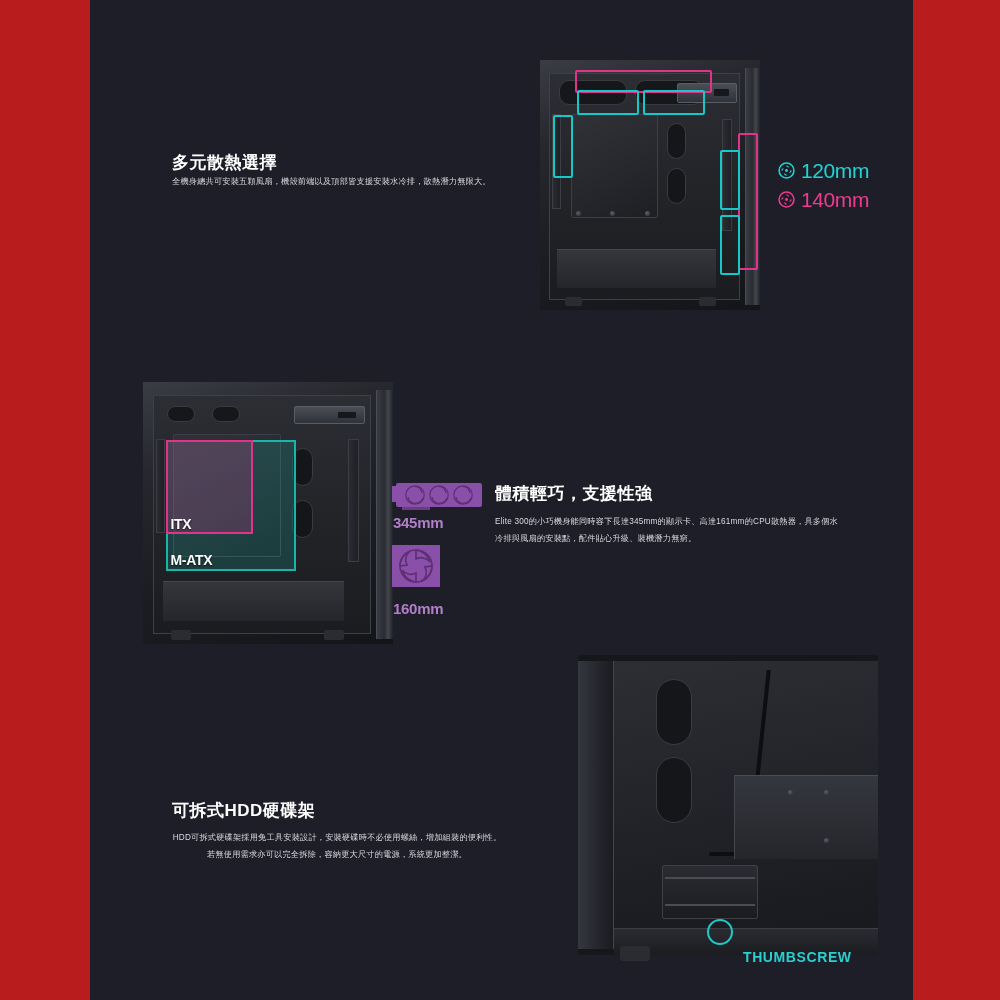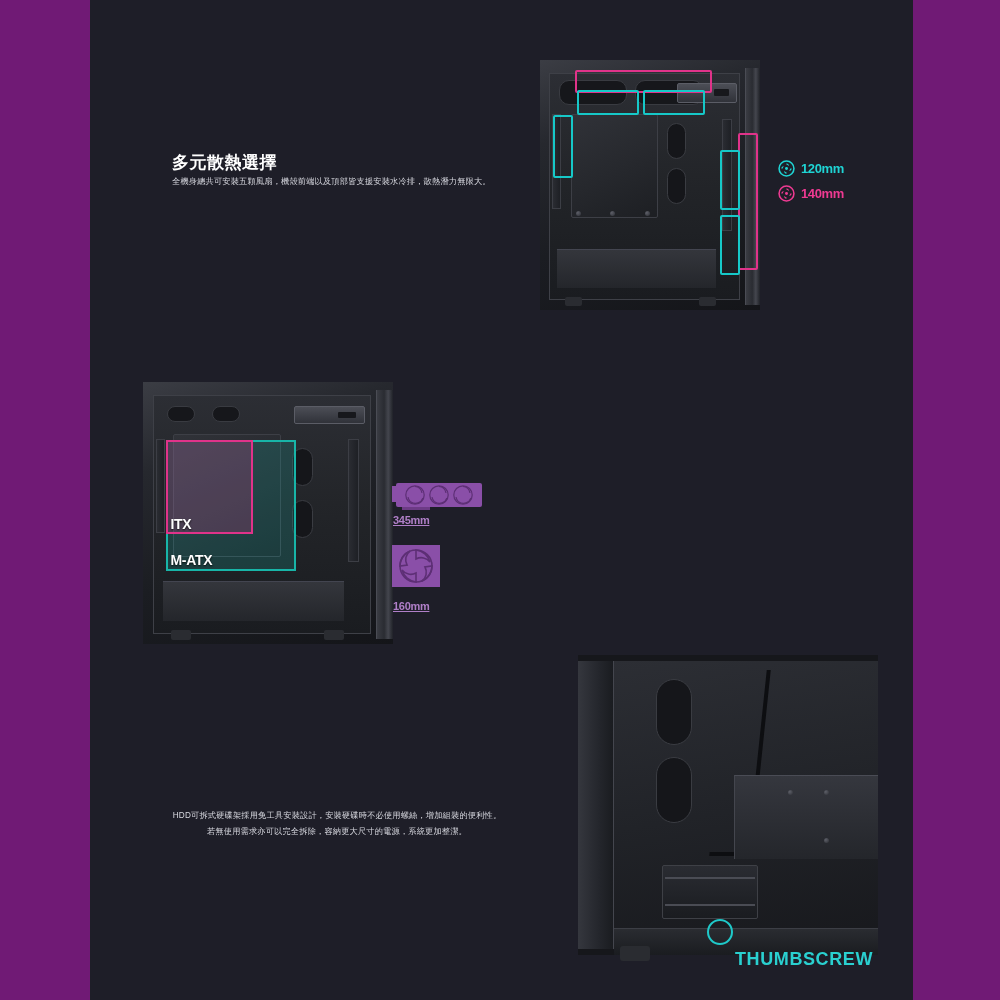--- a/index.html
+++ b/index.html
@@ -5,21 +5,21 @@
   * { box-sizing: border-box; margin: 0; padding: 0; }
   html, body {
     width: 1000px; height: 1000px;
     background: #ffffff;
     font-family: "Liberation Sans", "DejaVu Sans", sans-serif;
     overflow: hidden;
   }
   #page {
     position: relative;
     width: 1000px; height: 1000px;
-    background: #701a75;
+    background: #b91c1c;
   }
   
   #panel {
     position: absolute;
     left: 90px; top: 0;
     width: 823px; height: 1000px;
     background: #1e1e28;
     overflow: hidden;
   }
 
@@ -121,55 +121,55 @@
   
   .hl { position: absolute; pointer-events: none; }
   .hl-cyan   { border: 2px solid #16c8c8; border-radius: 2px; }
   .hl-pink   { border: 2px solid #e0338a; border-radius: 2px; }
   .hl-fill-pink { border: 2px solid #e0338a; background: rgba(224,51,138,0.22); }
   .hl-fill-teal { border: 2px solid #18b5a8; background: rgba(24,181,168,0.20); }
 
   
   .size-row { display: flex; align-items: center; gap: 6px; margin-bottom: 8px; }
   .size-text {
-    font-weight: bold; font-size: 13px;
+    font-weight: normal; font-size: 21px;
     letter-spacing: -0.4px; line-height: 1;
   }
   .cyan-txt { color: #1fd4d4; }
   .pink-txt { color: #ef3a92; }
   .fan-ico { width: 17px; height: 17px; flex: 0 0 17px; }
 
   .tag-label {
     position: absolute;
     color: #ffffff;
     font-weight: bold;
     font-size: 14px;
     letter-spacing: -0.3px;
     text-shadow: 0 1px 2px rgba(0,0,0,0.85);
   }
   .purple-label {
     position: absolute;
     color: #b07fc8;
     font-weight: bold;
-    font-size: 11px;
+    font-size: 15px;
     letter-spacing: -0.3px;
-    text-decoration: underline;
   }
 
   .thumb-circle {
     position: absolute;
     border: 2.5px solid #1fc9c9;
     border-radius: 50%;
   }
   .thumb-label {
     position: absolute;
     color: #2ad0d0;
     font-weight: bold;
-    font-size: 18px;
+    font-size: 14px;
     letter-spacing: 0.6px;
+    margin-left: 8px;
   }
   .cable {
     position: absolute;
     border-left: 4px solid #0d0e11;
     border-radius: 0 0 0 20px;
   }
   .hdd-cage {
     position: absolute;
     background: linear-gradient(180deg, #2a2c32 0%, #1a1c20 100%);
     border: 1px solid #3e4046;
@@ -261,20 +261,24 @@
         <div class="foot" style="left:8%; bottom:-3%; width:9%; height:4%;"></div>
         <div class="foot" style="right:12%; bottom:-3%; width:9%; height:4%;"></div>
       </div>
 
       <div class="hl hl-fill-teal" style="left:9%; top:22%; width:52%; height:50%;"></div>
       <div class="hl hl-fill-pink" style="left:9%; top:22%; width:35%; height:36%;"></div>
       <div class="tag-label" style="left:11%; top:51%;">ITX</div>
       <div class="tag-label" style="left:11%; top:65%;">M-ATX</div>
     </div>
 
+    <div class="block" style="left:405px; top:483px; width:348px;">
+      <div class="h-title">體積輕巧，支援性強</div>
+      <div class="h-body" style="margin-top:9px;">Elite 300的小巧機身能同時容下長達345mm的顯示卡、高達161mm的CPU散熱器，具多個水冷排與風扇的安裝點，配件貼心升級、裝機潛力無窮。</div>
+    </div>
 
     <div class="block" style="left:302px; top:483px; width:96px; height:50px;">
       <svg width="92" height="30" viewBox="0 0 92 30" style="position:absolute; left:0; top:0;">
         <rect x="0" y="3" width="5" height="16" fill="#8a4fa8"></rect>
         <rect x="4" y="0" width="86" height="24" rx="2" fill="#8a4fa8"></rect>
         <g fill="none" stroke="#5d2f75" stroke-width="1.2">
           <circle cx="23" cy="12" r="9.2"></circle>
             <circle cx="47" cy="12" r="9.2"></circle>
             <circle cx="71" cy="12" r="9.2"></circle>
           <path d="M23 3.5 A8 8 0 0 1 30 10 M23 20.5 A8 8 0 0 1 16 14 M31 15 A8 8 0 0 1 19 19"></path>
@@ -323,17 +327,18 @@
       <div style="position:absolute; left:29%; top:83%; width:30%; height:2px; background:#4a4c54;"></div>
       <div style="position:absolute; left:12%; bottom:0; right:0; height:9%;
                   background:linear-gradient(180deg,#2a2c31,#1a1c20); border-top:1px solid #3c3e45;"></div>
       <div class="foot" style="left:14%; bottom:-2%; width:10%; height:5%; border-radius:3px;"></div>
       <div class="thumb-circle" style="left:43%; top:88%; width:26px; height:26px;"></div>
     </div>
 
     <div class="thumb-label" style="left:645px; top:949px;">THUMBSCREW</div>
 
     <div class="block" style="left:82px; top:800px; width:330px;">
+      <div class="h-title">可拆式HDD硬碟架</div>
       <div class="h-body" style="margin-top:8px;text-align:center;">HDD可拆式硬碟架採用免工具安裝設計，安裝硬碟時不必使用螺絲，增加組裝的便利性。若無使用需求亦可以完全拆除，容納更大尺寸的電源，系統更加整潔。</div>
     </div>
 
   </div>
 </div>
 
 </body></html>

